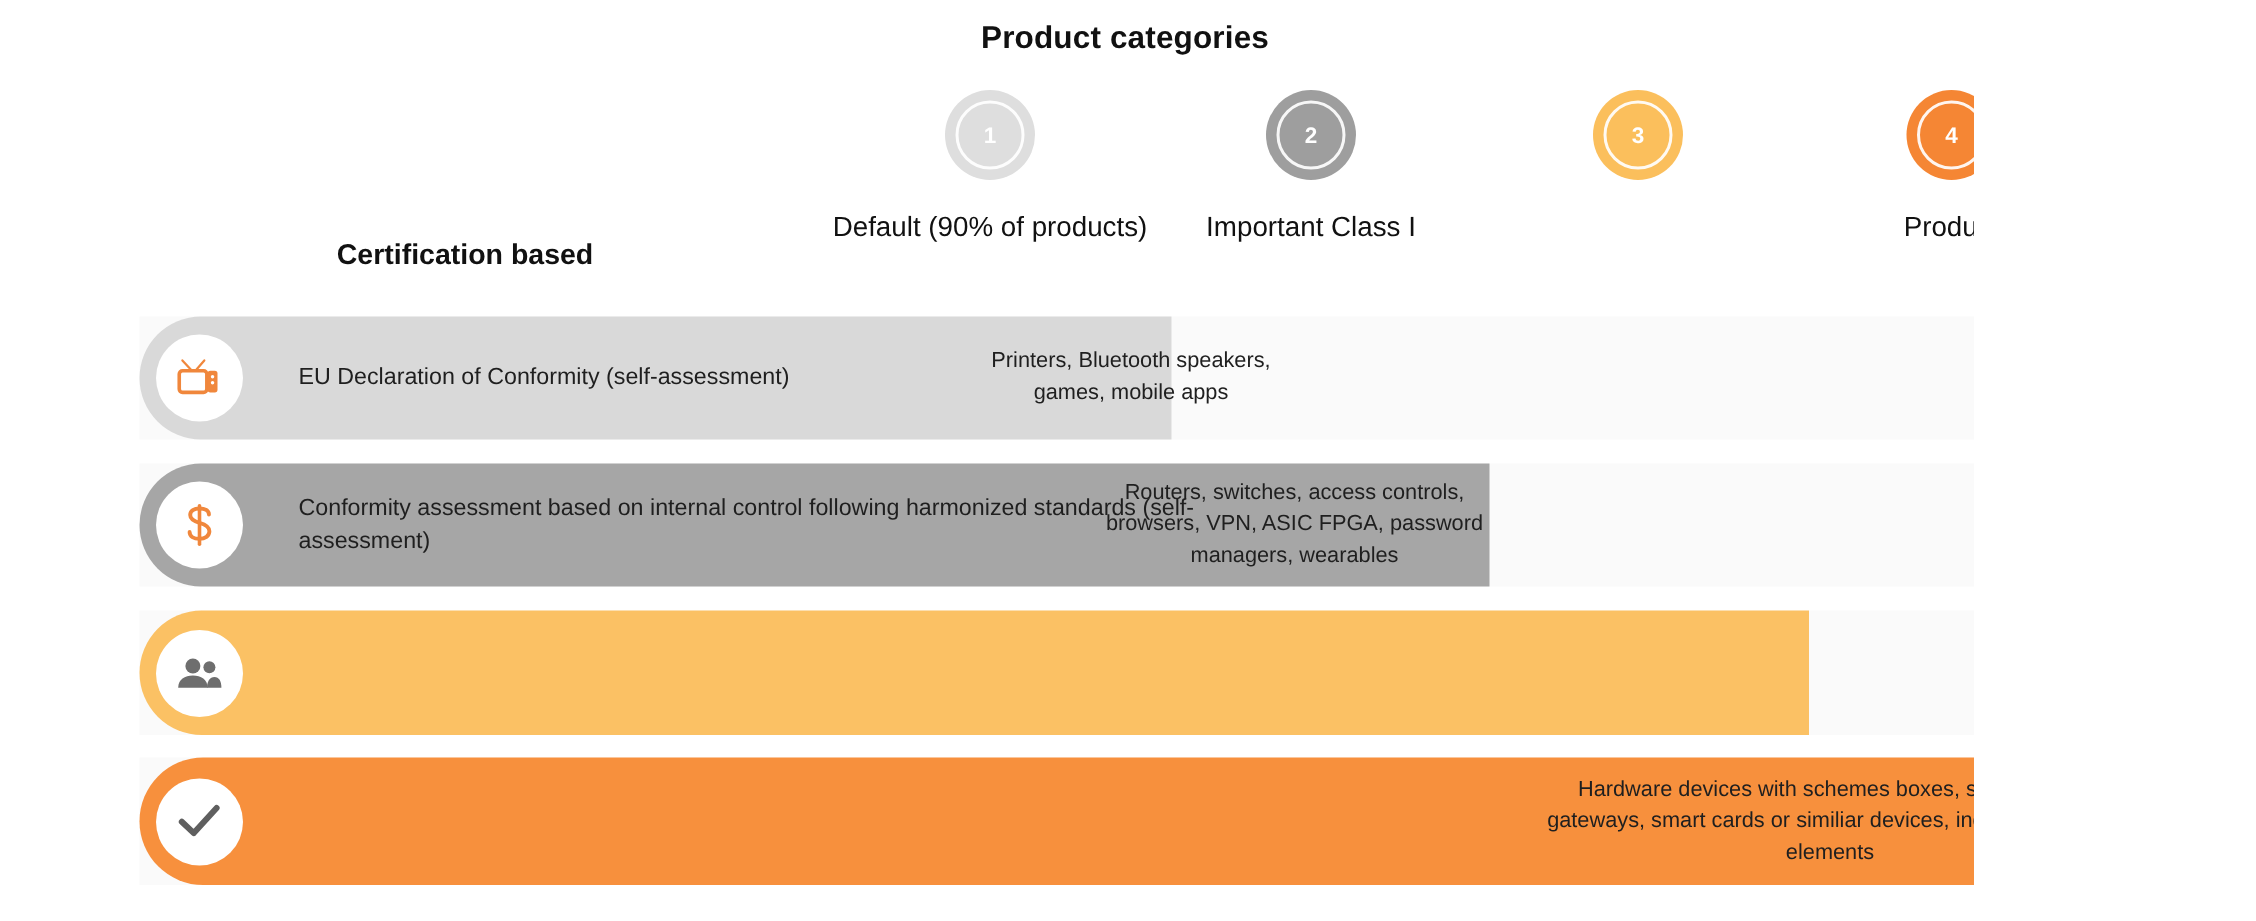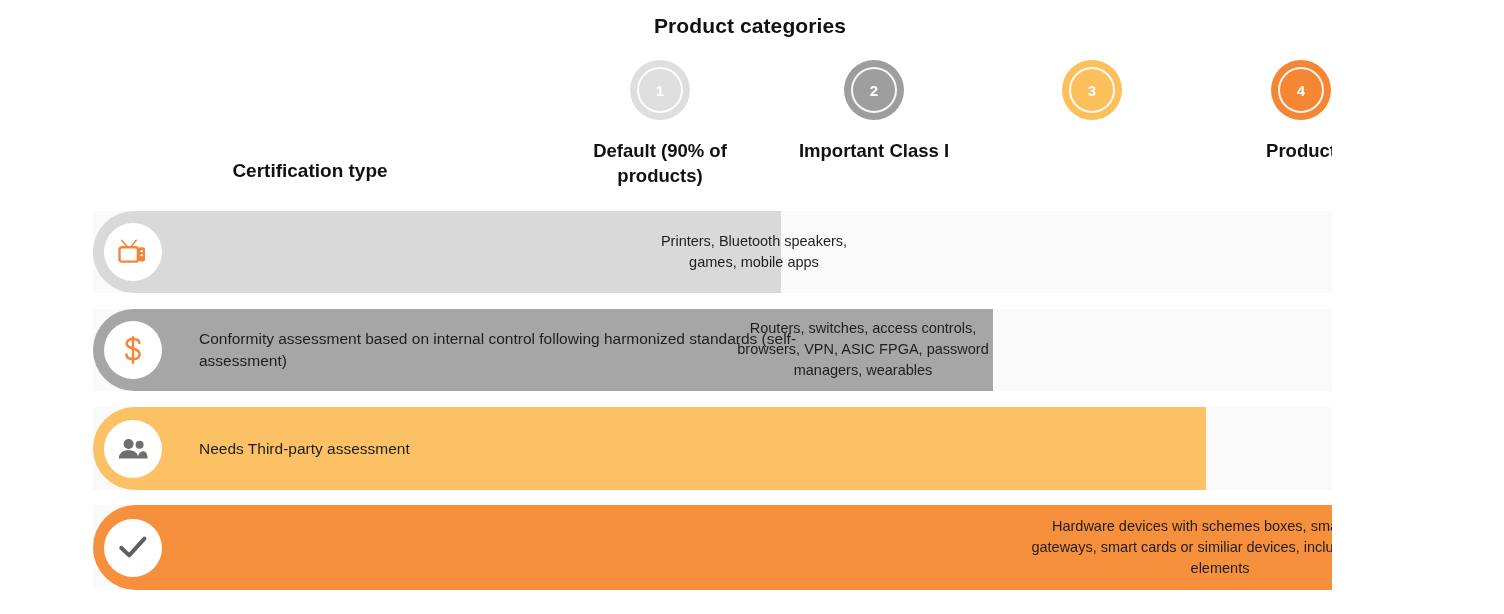--- a/index.html
+++ b/index.html
@@ -12,21 +12,20 @@
     font-family: "Liberation Sans", "DejaVu Sans", sans-serif;
     color: #1b1b1b;
     -webkit-font-smoothing: antialiased;
   }
   #stage {
     position: relative;
     width: 1316px;
     height: 614px;
     overflow: hidden;
     background: #ffffff;
-    padding-left: 16px;
   }
 
   
   .chart-title {
     position: absolute;
     left: 0;
     top: 14px;
     width: 1504px;
     text-align: center;
     font-size: 21px;
@@ -71,21 +70,21 @@
     position: relative;
     font-size: 15px;
     font-weight: 700;
     color: #ffffff;
     line-height: 1;
     z-index: 2;
   }
   .col-label {
     margin-top: 19px;
     font-size: 18.5px;
-    font-weight: 700;
+    font-weight: 400;
     line-height: 1.33;
     color: #111111;
   }
 
   
   .cert-head {
     position: absolute;
     left: 93px;
     top: 160px;
     width: 434px;
@@ -196,35 +195,36 @@
   </div>
 
   <div class="col-head" style="left:1190px;">
     <div class="badge" style="background:#f58634;">
       <span class="ring"></span>
       <span class="num">4</span>
     </div>
     <div class="col-label">Product</div>
   </div>
 
-  <div class="cert-head">Certification type</div>
+  <div class="cert-head">Certification based</div>
 
   <div class="row row-r1" style="top:211px;height:82px;">
     <div class="track"></div>
     <div class="bar" style="width:688px;background:#d9d9d9;"></div>
     <div class="icon-wrap">
       <svg width="30" height="28" viewBox="0 0 30 28" class="ic-orange" aria-hidden="true">
         <path d="M9.2 8.4 L3.6 2.3" stroke="#f0873c" stroke-width="1.5" fill="none" stroke-linecap="round"></path>
         <path d="M13.0 8.4 L18.2 2.3" stroke="#f0873c" stroke-width="1.5" fill="none" stroke-linecap="round"></path>
         <rect x="1.5" y="9.2" width="18.4" height="14.4" rx="2.2" fill="none" stroke="#f0873c" stroke-width="2.4"></rect>
         <rect x="20.4" y="9.2" width="6.6" height="14.4" rx="1.8" fill="#f0873c"></rect>
         <circle cx="23.7" cy="13.2" r="1.15" fill="#ffffff"></circle>
         <circle cx="23.7" cy="17.2" r="1.15" fill="#ffffff"></circle>
       </svg>
     </div>
+    <div class="cert-text">EU Declaration of Conformity (self-assessment)</div>
     <div class="prod-text" style="left:556px;width:210px;">Printers, Bluetooth speakers, games, mobile apps</div>
   </div>
 
   <div class="row row-r2" style="top:309px;height:82px;">
     <div class="track"></div>
     <div class="bar" style="width:900px;background:#a6a6a6;"></div>
     <div class="icon-wrap">
       <svg width="26" height="30" viewBox="0 0 26 30" class="ic-orange" aria-hidden="true">
         <path d="M13 2.2 V27.8" stroke="#f0873c" stroke-width="2.4" stroke-linecap="round"></path>
         <path d="M19.3 8.0 C19.3 5.3 16.6 4.0 13.0 4.0 C9.4 4.0 6.8 5.6 6.8 8.4 C6.8 11.4 9.6 12.6 13.0 13.6 C16.8 14.7 19.6 16.0 19.6 19.2 C19.6 22.3 16.6 24.2 13.0 24.2 C9.2 24.2 6.4 22.6 6.4 19.6" fill="none" stroke="#f0873c" stroke-width="2.6" stroke-linecap="round"></path>
@@ -238,21 +238,20 @@
     <div class="track"></div>
     <div class="bar" style="width:1113px;background:#fbc164;"></div>
     <div class="icon-wrap">
       <svg width="32" height="24" viewBox="0 0 32 24" class="ic-gray" aria-hidden="true">
         <circle cx="11.6" cy="7.0" r="5.0" fill="#6e6e6e"></circle>
         <circle cx="22.6" cy="7.8" r="4.0" fill="#6e6e6e"></circle>
         <path d="M1.8 21.5 C1.8 15.9 6.2 13.3 11.6 13.3 C17.0 13.3 21.4 15.9 21.4 21.5 Z" fill="#6e6e6e"></path>
         <path d="M21.0 21.5 C21.0 17.4 22.8 14.3 26.0 14.3 C29.0 14.3 30.6 17.0 30.6 21.5 Z" fill="#6e6e6e"></path>
       </svg>
     </div>
-    <div class="cert-text">Needs Third-party assessment</div>
   </div>
 
   <div class="row" style="top:505px;height:85px;">
     <div class="track"></div>
     <div class="bar" style="width:1327px;background:#f7903d;border-top-right-radius:0;border-bottom-right-radius:0;"></div>
     <div class="icon-wrap">
       <svg width="30" height="26" viewBox="0 0 30 26" class="ic-gray" aria-hidden="true">
         <path d="M3.2 12.8 L11.2 20.4 L26.4 3.6" fill="none" stroke="#5f5f5f" stroke-width="4.0" stroke-linecap="round" stroke-linejoin="round"></path>
       </svg>
     </div>

